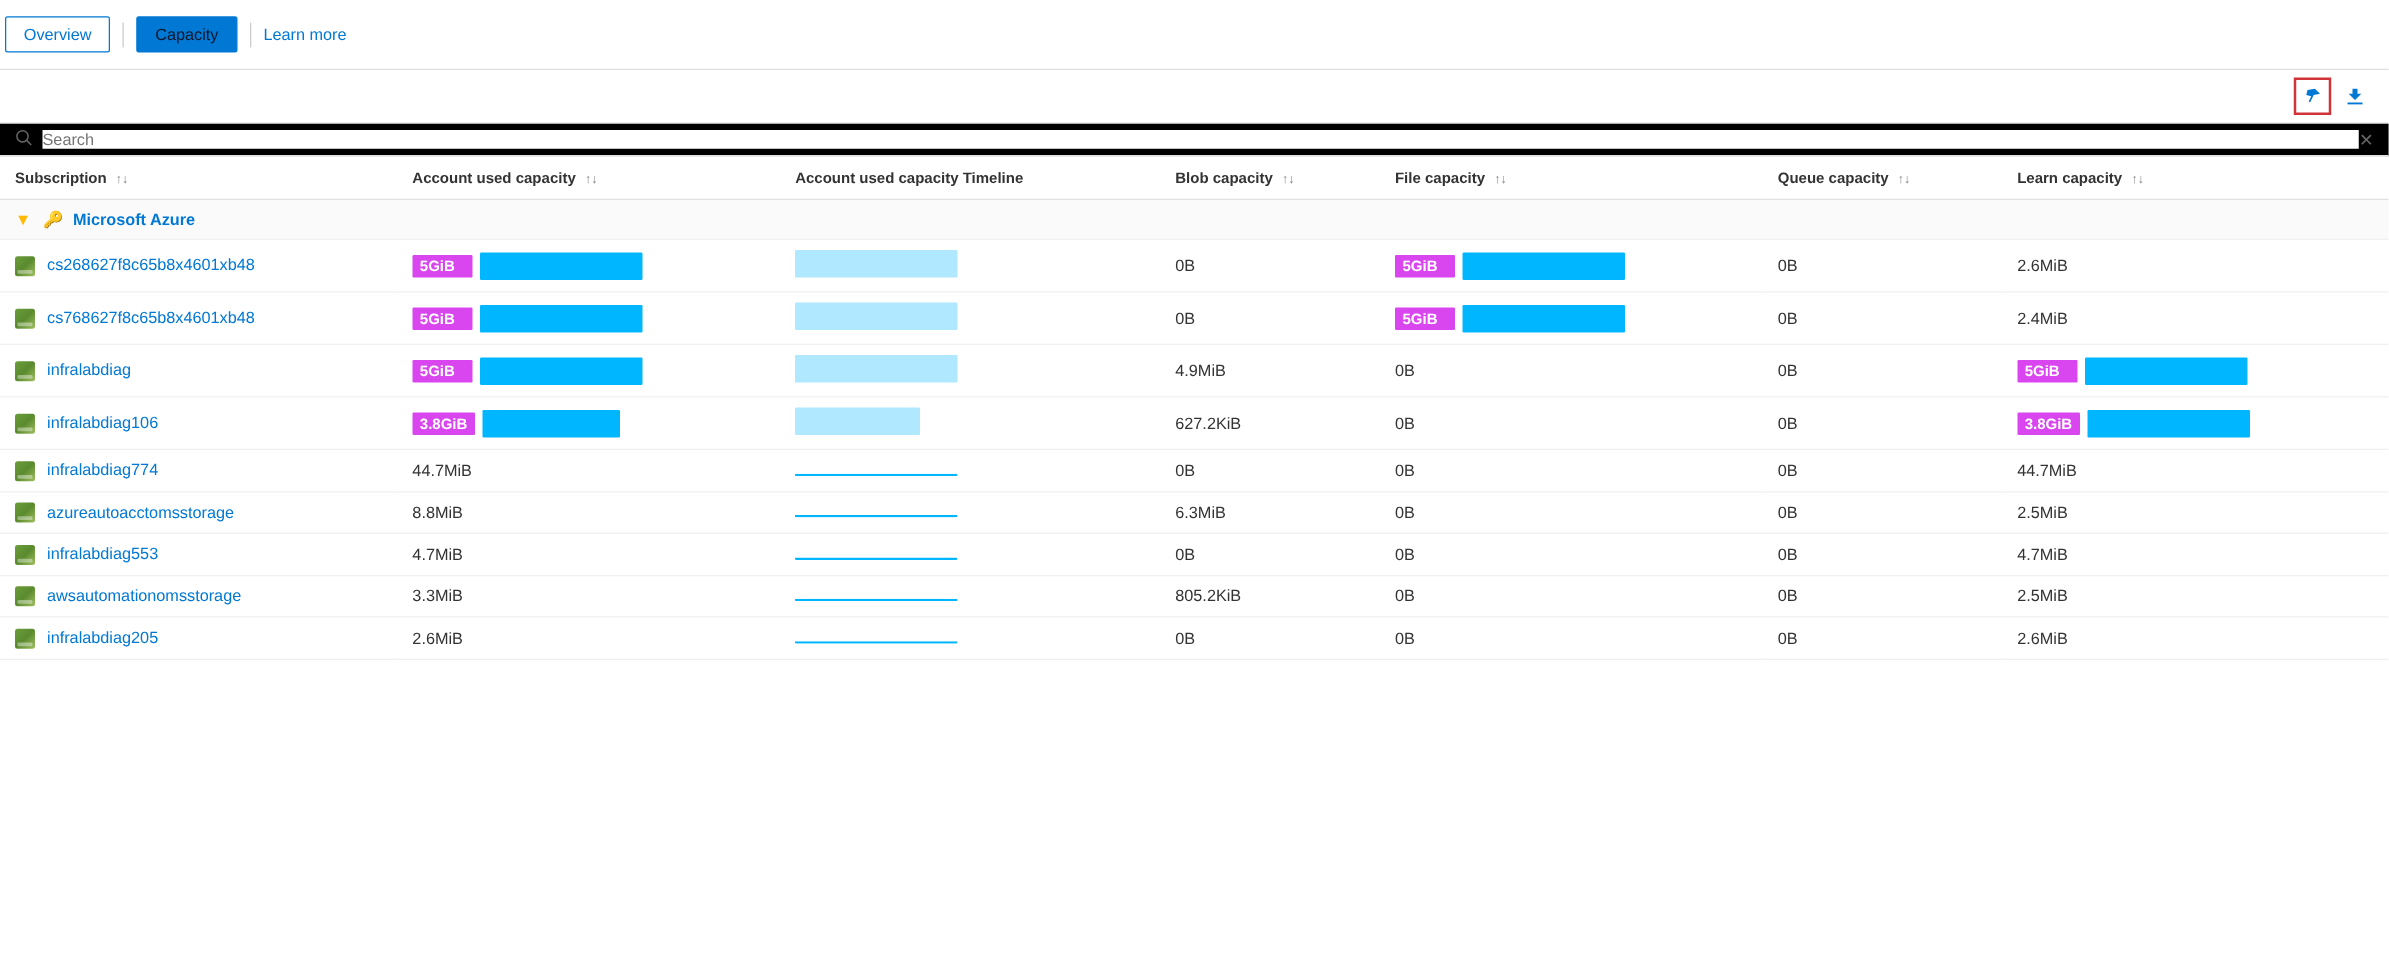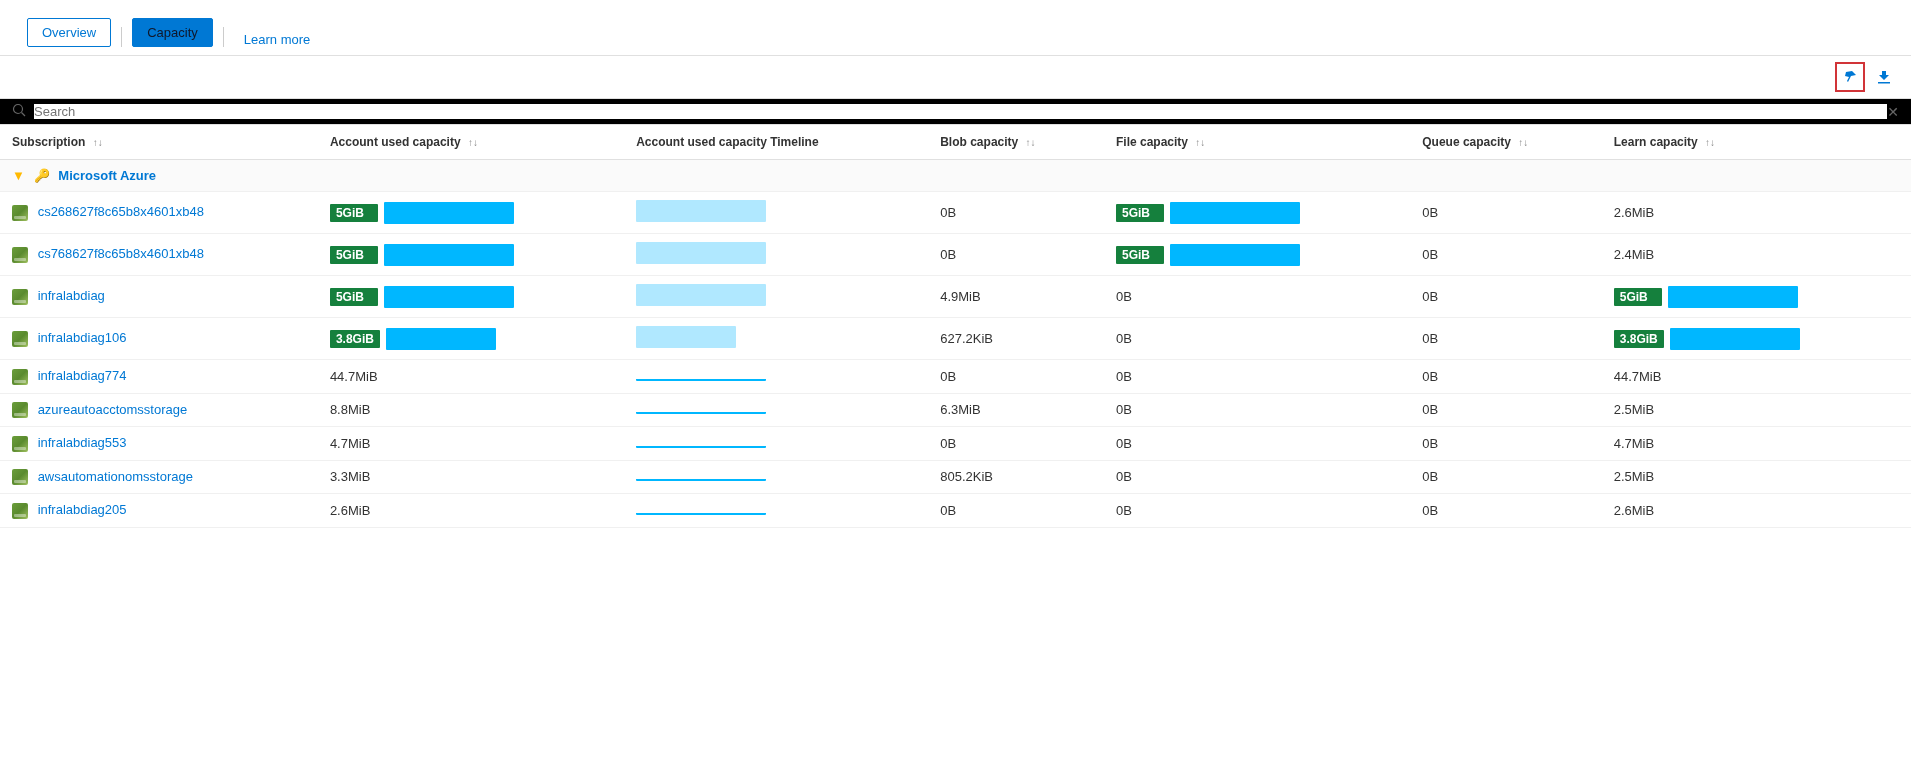--- a/index.html
+++ b/index.html
@@ -6,22 +6,22 @@
     body {
       font-family: 'Segoe UI', -apple-system, BlinkMacSystemFont, sans-serif;
       font-size: 13px;
       background: #fff;
       color: #333;
     }
 
     
     .top-nav {
       display: flex;
-      align-items: flex-end;
-      padding: 8px 27px;
+      align-items: center;
+      padding: 8px 4px;
       border-bottom: 1px solid #e0e0e0;
       background: #fff;
       height: 56px;
     }
     .nav-btn {
       padding: 6px 14px;
       border: 1px solid #0078d4;
       border-radius: 2px;
       cursor: pointer;
       font-size: 13px;
@@ -38,21 +38,20 @@
       background: #ccc;
       margin: 0 10px;
     }
     .nav-link {
       color: #0078d4;
       cursor: pointer;
       text-decoration: none;
       font-size: 13px;
       background: none;
       border: none;
-      margin-left: 10px;
     }
 
     
     .toolbar {
       display: flex;
       justify-content: flex-end;
       padding: 6px 12px;
       border-bottom: 1px solid #e0e0e0;
       gap: 4px;
     }
@@ -187,21 +186,21 @@
       width: 130px;
       background: #00b7ff;
     }
     .cap-bar.large {
       width: 110px;
       background: #00b7ff;
     }
 
     .cap-badge {
       display: inline-block;
-      background: #15803d;
+      background: #d946ef;
       color: #fff;
       padding: 2px 6px;
       font-size: 12px;
       font-weight: 600;
       border-radius: 1px;
       min-width: 48px;
       text-align: left;
     }
 
     

